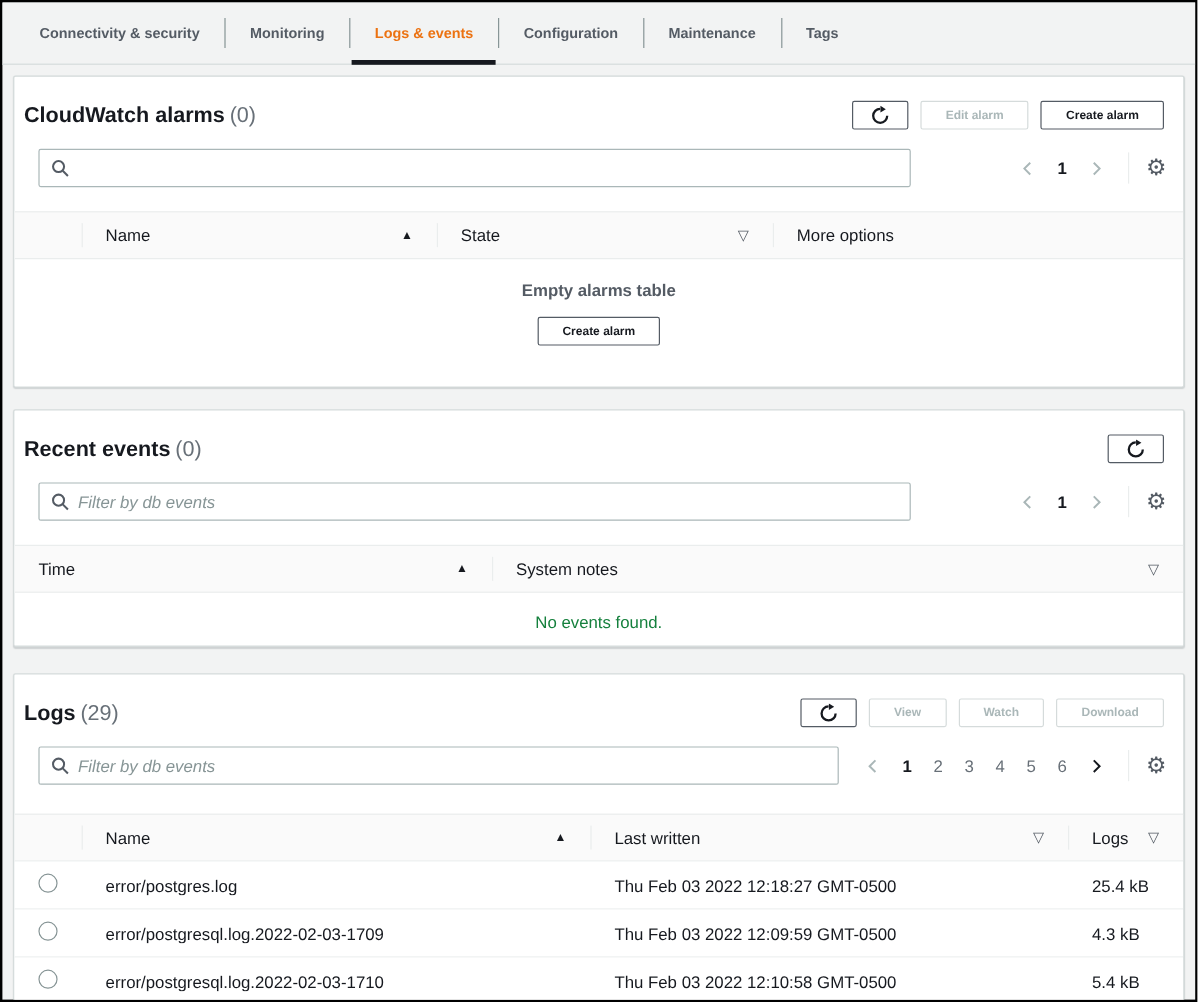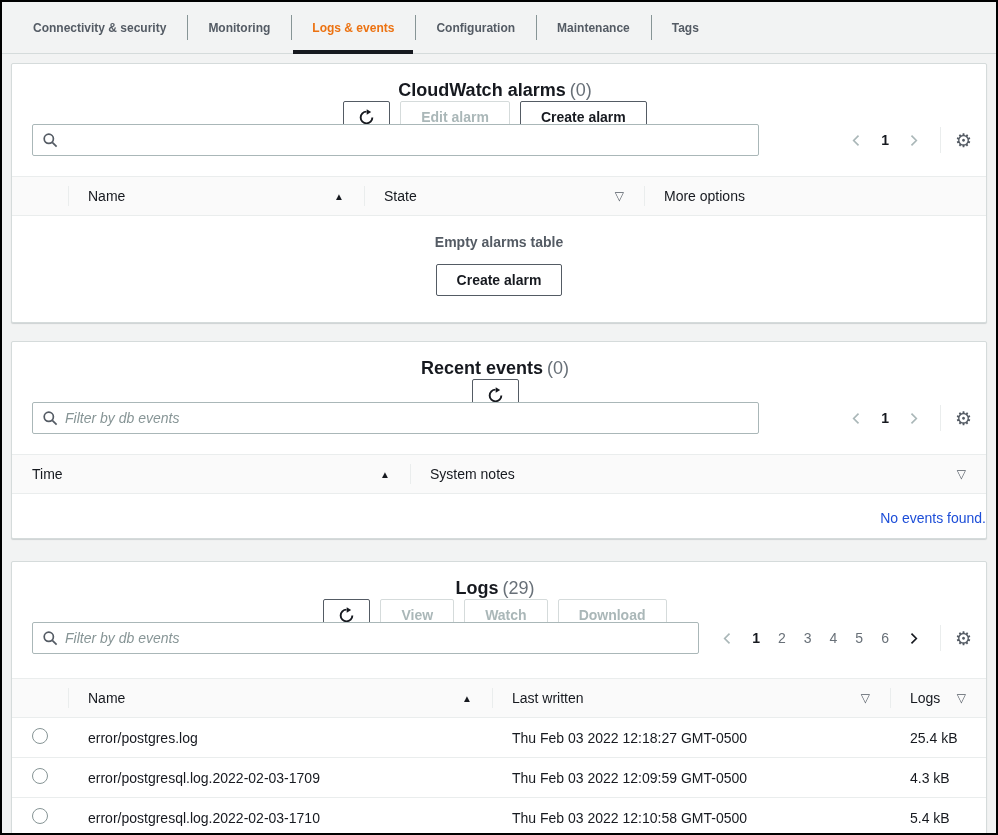--- a/index.html
+++ b/index.html
@@ -41,30 +41,30 @@
     border-radius: 2px;
     margin: 0 9px;
     box-shadow: 0 1px 1px rgba(0,28,36,0.15);
     overflow: hidden;
   }
   .card1 { margin-top: 9px; height: 260px; }
   .card2 { margin-top: 18px; height: 198px; }
   .card3 { margin-top: 22px; height: 280px; }
   .card-header {
     display: flex; justify-content: space-between; align-items: center;
-    padding: 16px 16px 0 8px; height: 48px; flex-direction: column;
+    padding: 16px 16px 0 8px; height: 48px;
   }
   .card-title { font-size: 18px; font-weight: 700; color: #16191f; }
   .card-title .count { color: #687078; font-weight: 400; margin-left: 4px; }
   .actions { display: flex; gap: 10px; }
   .btn {
-    height: 32px; padding: 0 20px;
+    height: 24px; padding: 0 20px;
     background: #fff; border: 1px solid #545b64; border-radius: 2px;
     color: #16191f; font-family: "Liberation Sans", sans-serif;
-    font-size: 14px; font-weight: 700; cursor: pointer; white-space: nowrap;
+    font-size: 10px; font-weight: 700; cursor: pointer; white-space: nowrap;
   }
   .btn.disabled { border-color: #d5dbdb; color: #aab7b8; cursor: default; }
   .btn.icon-btn { padding: 0 14px; display: inline-flex; align-items: center; }
   
   .filter-row {
     display: flex; align-items: center; justify-content: space-between;
     padding: 12px 14px 0 20px; height: 44px;
   }
   .search-box {
     height: 32px; border: 1px solid #aab7b8; border-radius: 2px;
@@ -112,21 +112,21 @@
   .col-a-more { flex: 1; }
   .col-e-time { width: 398px; }
   .col-e-notes { flex: 1; }
   .col-l-radio { width: 56px; }
   .col-l-name { width: 424px; }
   .col-l-written { width: 398px; }
   .col-l-size { flex: 1; }
   
   .empty-wrap { text-align: center; padding-top: 18px; }
   .empty-title { font-size: 14px; font-weight: 700; color: #545b64; margin-bottom: 14px; }
-  .no-events { text-align: right; padding-top: 16px; font-size: 14px; color: #1d4ed8; }
+  .no-events { text-align: center; padding-top: 16px; font-size: 14px; color: #15803d; }
   .tr {
     display: flex; align-items: center; height: 40px;
     border-bottom: 1px solid #eaeded;
     font-size: 14px; color: #16191f; background: #fff; cursor: pointer;
   }
   .td { padding: 0 20px; overflow: hidden; white-space: nowrap; }
   .radio {
     display: inline-block; width: 16px; height: 16px;
     border: 1px solid #879596; border-radius: 50%; background: #fff;
     margin-left: 20px; cursor: pointer;

